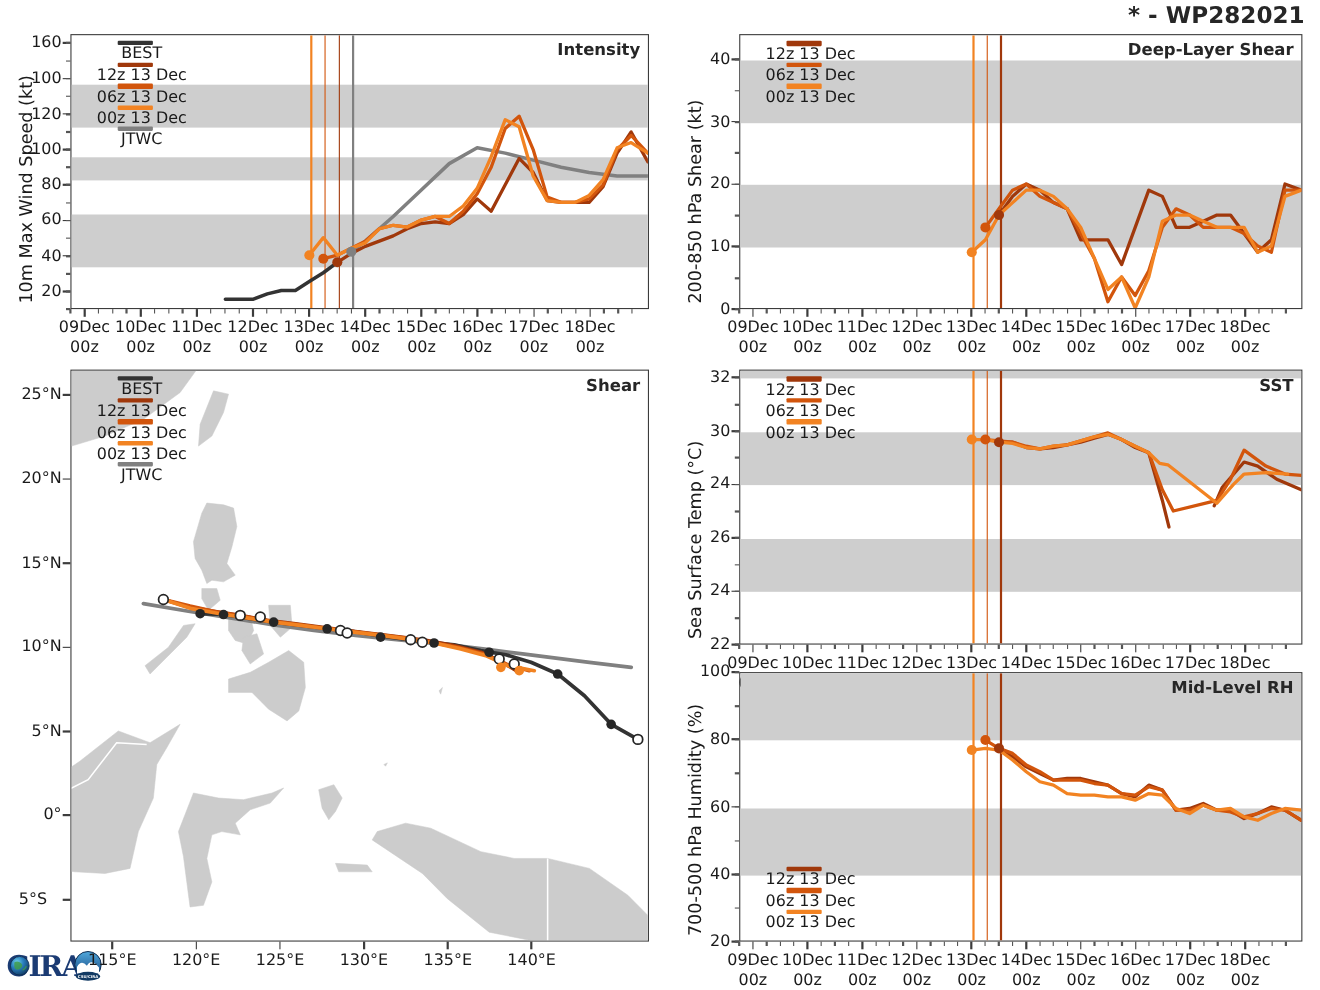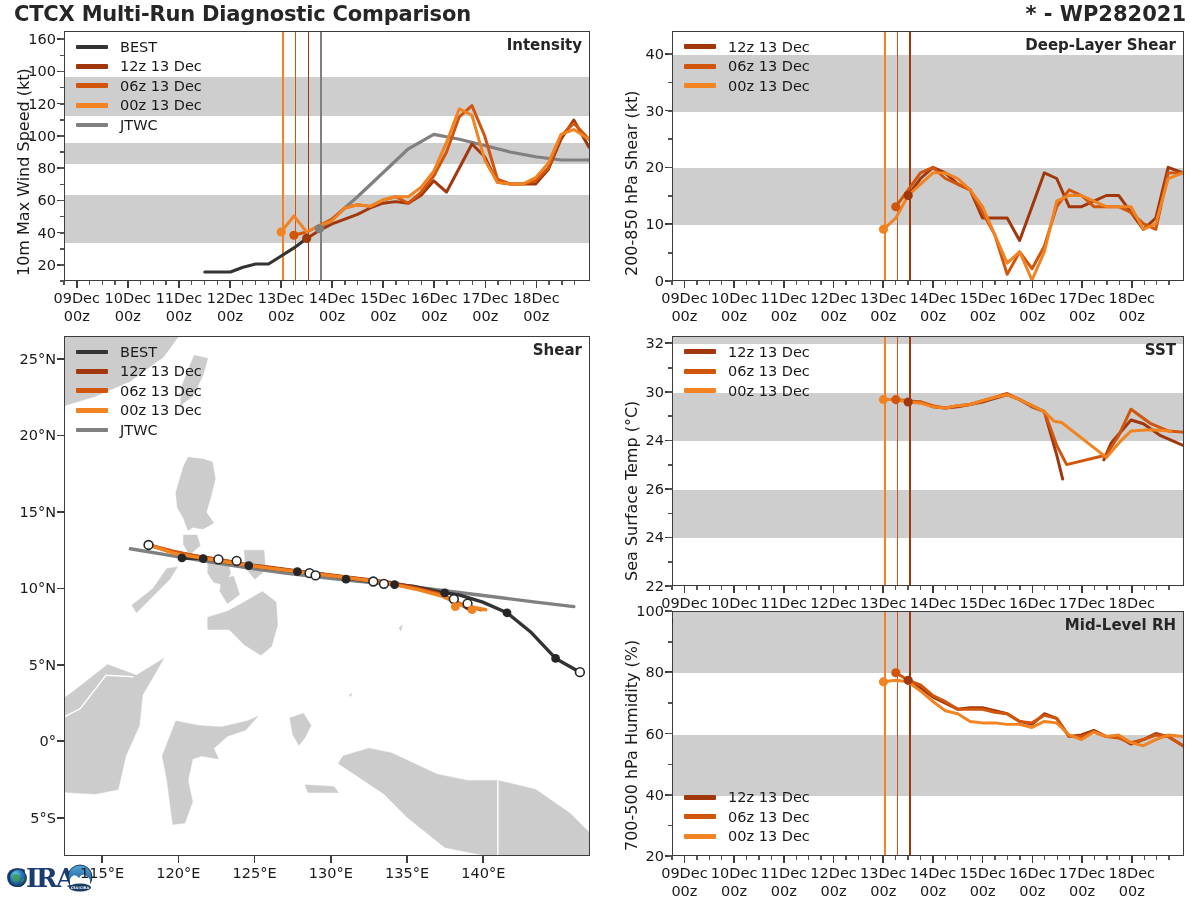--- a/index.html
+++ b/index.html
@@ -53,39 +53,38 @@
   .xtick { position: absolute; width: 1.6px; background: #3c3c3c; }
   .xtick.minor { width: 1.3px; background: #555; }
   .xlab {
     position: absolute; text-align: center; font-size: 14.5px;
     color: #1a1a1a; white-space: nowrap; transform: translateX(-50%);
     line-height: 1.22;
   }
 
   
   .legend { position: absolute; z-index: 15; }
-  .legend-row { display: flex; align-items: center; height: 19.5px; }
+  .legend-row { display: flex; align-items: center; height: 19.5px; flex-direction: column; }
   .legend-swatch { width: 32px; height: 4.6px; border-radius: 1px; flex: none; }
   .legend-swatch.thin { height: 4px; }
   .legend-text {
     margin-left: 12px; font-size: 14.5px; color: #1a1a1a;
     white-space: nowrap;
   }
 
   
   .map-bg { position: absolute; left:0; top:0; width:100%; height:100%; z-index: 0; }
 
   
   .cira { position: absolute; left: 4px; bottom: 2px; width: 104px; height: 42px; }
 </style>
 </head>
 <body>
 
 <div id="root">
-  <div class="page-title">CTCX Multi-Run Diagnostic Comparison</div>
   <div class="page-storm">* - WP282021</div>
 
   <div class="panel" id="p-intensity" style="left:64px; top:31px; width:526px; height:250px;">
     <div class="axes">
       <div class="panel-title">Intensity</div>
     <div class="band" style="top:162.90322580645162px; height:48.38709677419354px;"></div>
         <div class="band" style="top:111.29032258064518px; height:20.967741935483843px;"></div>
         <div class="band" style="top:45.16129032258064px; height:38.70967741935485px;"></div>
         <div class="vline" style="left:217.0388349514563px; background:#f28322;"></div>
         <div class="vline" style="left:229.80582524271844px; background:#d2550c;"></div>
@@ -625,21 +624,21 @@
     <div class="xtick minor" style="left:1044.1655339805825px; top:856px; height:4px;"></div>
     <div class="xtick minor" style="left:1056.5927184466018px; top:856px; height:4px;"></div>
     <div class="xtick minor" style="left:1069.0199029126213px; top:856px; height:4px;"></div>
     <div class="xtick minor" style="left:1093.8742718446601px; top:856px; height:4px;"></div>
     <div class="xtick minor" style="left:1106.3014563106794px; top:856px; height:4px;"></div>
     <div class="xtick minor" style="left:1118.728640776699px; top:856px; height:4px;"></div>
     <div class="xtick minor" style="left:1143.5830097087378px; top:856px; height:4px;"></div>
     <div class="xtick minor" style="left:1156.010194174757px; top:856px; height:4px;"></div>
     <div class="xtick minor" style="left:1168.4373786407766px; top:856px; height:4px;"></div>
     <div class="ytick" style="left:57px; top:816.964705882353px; width:7px;"></div>
-    <div class="ylab" style="left:4px; top:817.7647058823529px; width:52px;">5°S</div>
+    <div class="ylab" style="left:4px; top:817.7647058823529px; width:52px;text-align:center;">5°S</div>
     <div class="ytick" style="left:57px; top:740.4941176470588px; width:7px;"></div>
     <div class="ylab" style="left:4px; top:741.2941176470588px; width:52px;">0°</div>
     <div class="ytick" style="left:57px; top:664.0235294117647px; width:7px;"></div>
     <div class="ylab" style="left:4px; top:664.8235294117646px; width:52px;">5°N</div>
     <div class="ytick" style="left:57px; top:587.5529411764707px; width:7px;"></div>
     <div class="ylab" style="left:4px; top:588.3529411764706px; width:52px;">10°N</div>
     <div class="ytick" style="left:57px; top:511.08235294117645px; width:7px;"></div>
     <div class="ylab" style="left:4px; top:511.88235294117646px; width:52px;">15°N</div>
     <div class="ytick" style="left:57px; top:434.6117647058823px; width:7px;"></div>
     <div class="ylab" style="left:4px; top:435.4117647058823px; width:52px;">20°N</div>

